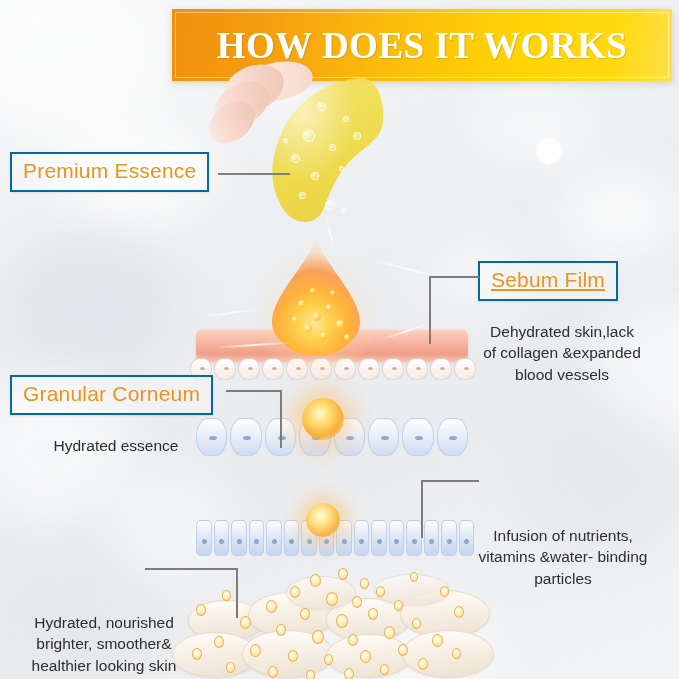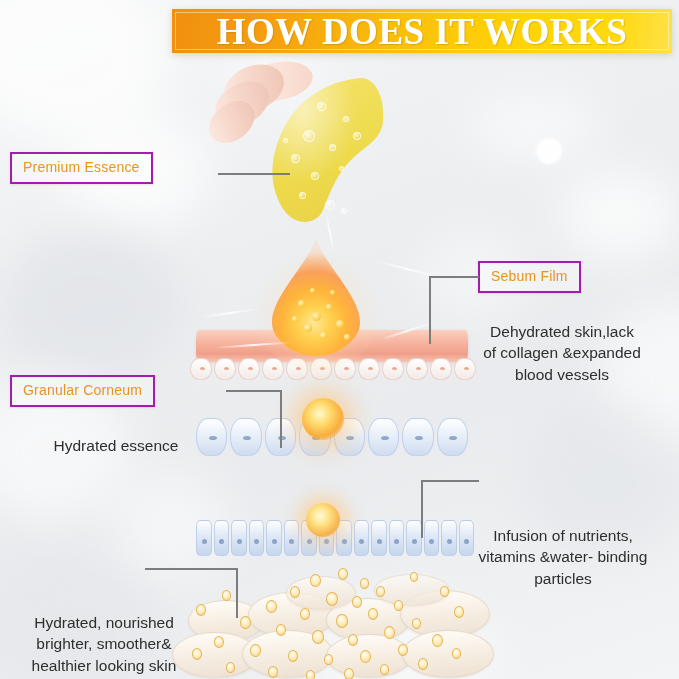--- a/index.html
+++ b/index.html
@@ -31,21 +31,21 @@
     opacity: .85;
   }
   .blob.soft  { filter: blur(22px); opacity: .7; }
   .blob.hard  { filter: blur(1.2px); opacity: .98; }
   .blob.dim   { background: #e2e5e9; filter: blur(20px); opacity: .8; }
 
   
   #banner {
     position: absolute;
     left: 172px; top: 9px;
-    width: 500px; height: 44px;
+    width: 500px; height: 72px;
     background: linear-gradient(100deg,
        #f0900f 0%, #f59b10 16%, #fbc00a 46%, #ffd406 70%, #ffd910 88%, #ffe14a 100%);
     box-shadow: 0 2px 7px rgba(120,100,40,.22);
     display: flex; align-items: center; justify-content: center;
   }
   #banner::after {
     content: "";
     position: absolute; inset: 3px;
     border: 1px solid rgba(255,255,255,.45);
     pointer-events: none;
@@ -213,24 +213,24 @@
   }
   .granule {
     position: absolute; border-radius: 50%;
     border: 1.4px solid #e6b453;
     background: radial-gradient(circle at 38% 34%, #fffdf0 0%, #ffeab6 55%, #f3cd7e 100%);
   }
 
   
   .label-box {
     position: absolute;
-    border: 2px solid #a21caf;
+    border: 2px solid #0369a1;
     background: rgba(255,255,255,.28);
     color: #e8941e;
-    font-size: 14px;
+    font-size: 21px;
     letter-spacing: .2px;
     white-space: nowrap;
     padding: 5px 11px 7px 11px;
     box-shadow: 0 1px 2px rgba(160,130,90,.18);
   }
   .desc {
     position: absolute;
     color: #2e2e2e;
     font-size: 15.5px;
     line-height: 1.38;
@@ -412,21 +412,21 @@
     <div class="granule" style="left:306px; top:670px; width:9px;  height:11px;"></div>
     <div class="granule" style="left:344px; top:668px; width:10px; height:12px;"></div>
     <div class="granule" style="left:380px; top:664px; width:9px;  height:11px;"></div>
     <div class="granule" style="left:418px; top:658px; width:10px; height:12px;"></div>
     <div class="granule" style="left:452px; top:648px; width:9px;  height:11px;"></div>
   </div>
 
   <div class="label-box" style="left:10px; top:152px;">Premium Essence</div>
   <div class="conn h" style="left:218px; top:173px; width:72px;"></div>
 
-  <div class="label-box" style="left:478px; top:261px;">Sebum Film</div>
+  <div class="label-box" style="left:478px; top:261px;text-decoration:underline;">Sebum Film</div>
   <div class="desc center" style="left:462px; top:303px; width:200px;">Dehydrated skin,lack
 of collagen &amp;expanded
 blood vessels</div>
   <div class="conn h" style="left:429px; top:276px; width:50px;"></div>
   <div class="conn v" style="left:429px; top:276px; height:68px;"></div>
 
   <div class="label-box" style="left:10px; top:375px;">Granular Corneum</div>
   <div class="desc center" style="left:18px; top:417px; width:196px;">Hydrated essence</div>
   <div class="conn h" style="left:226px; top:390px; width:56px;"></div>
   <div class="conn v" style="left:280px; top:390px; height:58px;"></div>

